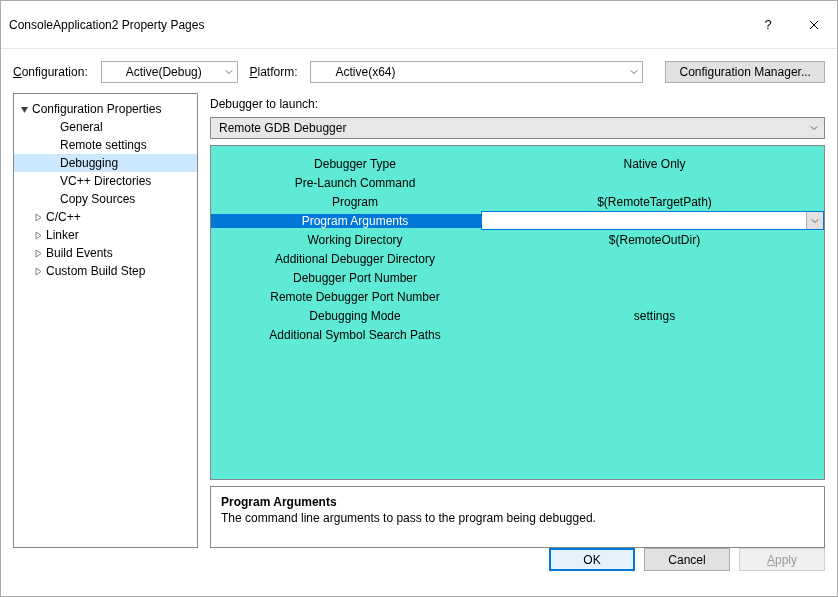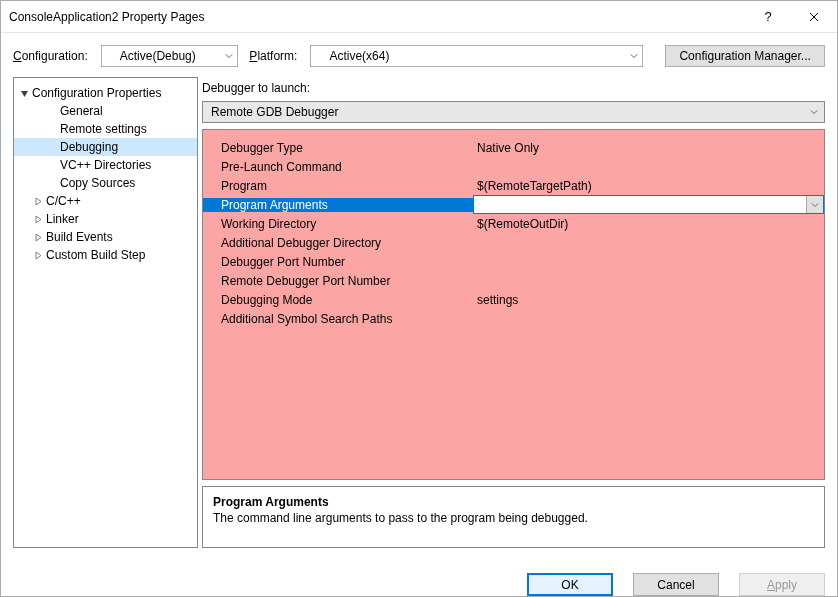--- a/index.html
+++ b/index.html
@@ -1,55 +1,55 @@
 <!DOCTYPE html>
 <html><head>
 <meta charset="utf-8">
 <style>
   * { box-sizing: border-box; font-family: "Segoe UI", Tahoma, sans-serif; font-size: 12px; }
   body { margin: 0; background: #fff; color: #000; }
   .window { width: 838px; height: 597px; border: 1px solid #aaa; display: flex; flex-direction: column; position: relative; background:#fff;}
-  .titlebar { height: 32px; display: flex; align-items: center; padding: 0 0 0 8px; border-bottom: 1px solid #e5e5e5; }
+  .titlebar { height: 48px; display: flex; align-items: center; padding: 0 0 0 8px; border-bottom: 1px solid #e5e5e5; }
   .titlebar .title { flex: 1; }
   .titlebar .tb-btn { width: 46px; height: 31px; display:flex; align-items:center; justify-content:center; cursor:default; }
   .titlebar .help { font-size:13px; }
   .titlebar .close svg { width:10px; height:10px; }
   .toprow { display:flex; align-items:center; gap:11px; padding:12px 12px 10px 12px;}
   .toprow label { margin-right:2px; }
   .ul-key { text-decoration: underline; }
-  .combo { position:relative; background:#fff; border:1px solid #adadad; height:22px; display:flex; align-items:center; padding:0 20px 0 18px; cursor:default;}
+  .combo { position:relative; background:#fff; border:1px solid #adadad; height:22px; display:flex; align-items:center; padding:0 20px 0 24px; cursor:default;}
   .combo .chev { position:absolute; right:4px; top:50%; transform:translateY(-50%); width:8px; height:8px;}
   .combo.config { width:140px;}
   .combo.platform { width:340px;}
   .btn { height:22px; border:1px solid #adadad; background:#e1e1e1; padding:0 10px; cursor:default; display:flex; align-items:center; justify-content:center;}
   .btn.cfgmgr{ width:163px;}
-  .main { flex:1; display:flex; padding:0 12px 0 12px; gap:4px; overflow:hidden;}
+  .main { flex:1; display:flex; padding:0 12px 0 12px; gap:12px; overflow:hidden;}
   .tree { width:185px; border:1px solid #828790; background:#fff; padding:6px 0; overflow:auto;}
   .tree-row { display:flex; align-items:center; height:18px; padding:0 4px 0 4px; cursor:default; white-space:nowrap;}
   .tree-row .twisty{ width:12px; display:inline-flex; justify-content:center; align-items:center; margin-right:2px;}
   .tree-row.indent1{ padding-left:18px;}
   .tree-row.indent2{ padding-left:32px;}
   .tree-row.selected{ background:#cce8ff; color:#000;}
   .twisty svg{width:9px;height:9px;}
   .right { flex:1; display:flex; flex-direction:column; gap:6px;}
   .launch-label{ padding-top:4px;}
   .launch-combo{ height:22px; border:1px solid #828790; background:#e7e7e7; display:flex; align-items:center; padding:0 22px 0 8px; position:relative; cursor:default;}
   .launch-combo .chev{ position:absolute; right:6px; top:50%; transform:translateY(-50%); width:8px; height:8px;}
-  .grid{ flex:1; border:1px solid #828790; display:flex; flex-direction:column; background:#fca5a5; overflow:hidden;}
+  .grid{ flex:1; border:1px solid #828790; display:flex; flex-direction:column; background:#5eead4; overflow:hidden;text-align:center;}
   .grid-body{ flex:1; overflow:auto; padding-top:8px;}
   .grid-row{ display:flex; height:19px; align-items:center;}
   .grid-row .cellk{ width:270px; padding-left:18px; white-space:nowrap; overflow:hidden;}
   .grid-row .cellv{ flex:1; padding-left:4px; white-space:nowrap; overflow:hidden; position:relative;}
   .grid-row.selected .cellk{ background:#0078d7; color:#fff;}
   .grid-row.selected .cellv{ background:#fff; border:1px solid #0078d7; height:19px; display:flex; align-items:center; padding-right:18px;}
   .grid-row.selected .cellv .dd{ position:absolute; right:0; top:0; width:17px; height:100%; border-left:1px solid #adadad; background:#e1e1e1; display:flex; align-items:center; justify-content:center;}
   .dd svg{width:8px;height:8px;}
   .desc{ border:1px solid #828790; border-top:1px solid #828790; margin-top:0; padding:8px 10px; height:62px; }
   .desc .hd{ font-weight:bold; margin-bottom:2px;}
-  .footer{ height:48px; display:flex; align-items:flex-end; justify-content:flex-end; gap:20px; padding:0 12px; }
+  .footer{ height:48px; display:flex; align-items:flex-start; justify-content:flex-end; gap:9px; padding:0 12px; }
   .footer .fbtn{ width:86px; height:23px; border:1px solid #adadad; background:#e1e1e1; display:flex; align-items:center; justify-content:center; cursor:default;}
   .footer .fbtn.ok{ border:2px solid #0078d7; background:#e5f1fb;}
   .footer .fbtn.disabled{ color:#9a9a9a; background:#efefef; border-color:#d0d0d0;}
   .chev-path{ stroke:#606060; stroke-width:1.2; fill:none;}
 </style>
 </head>
 <body>
 
 <div class="window">
 

